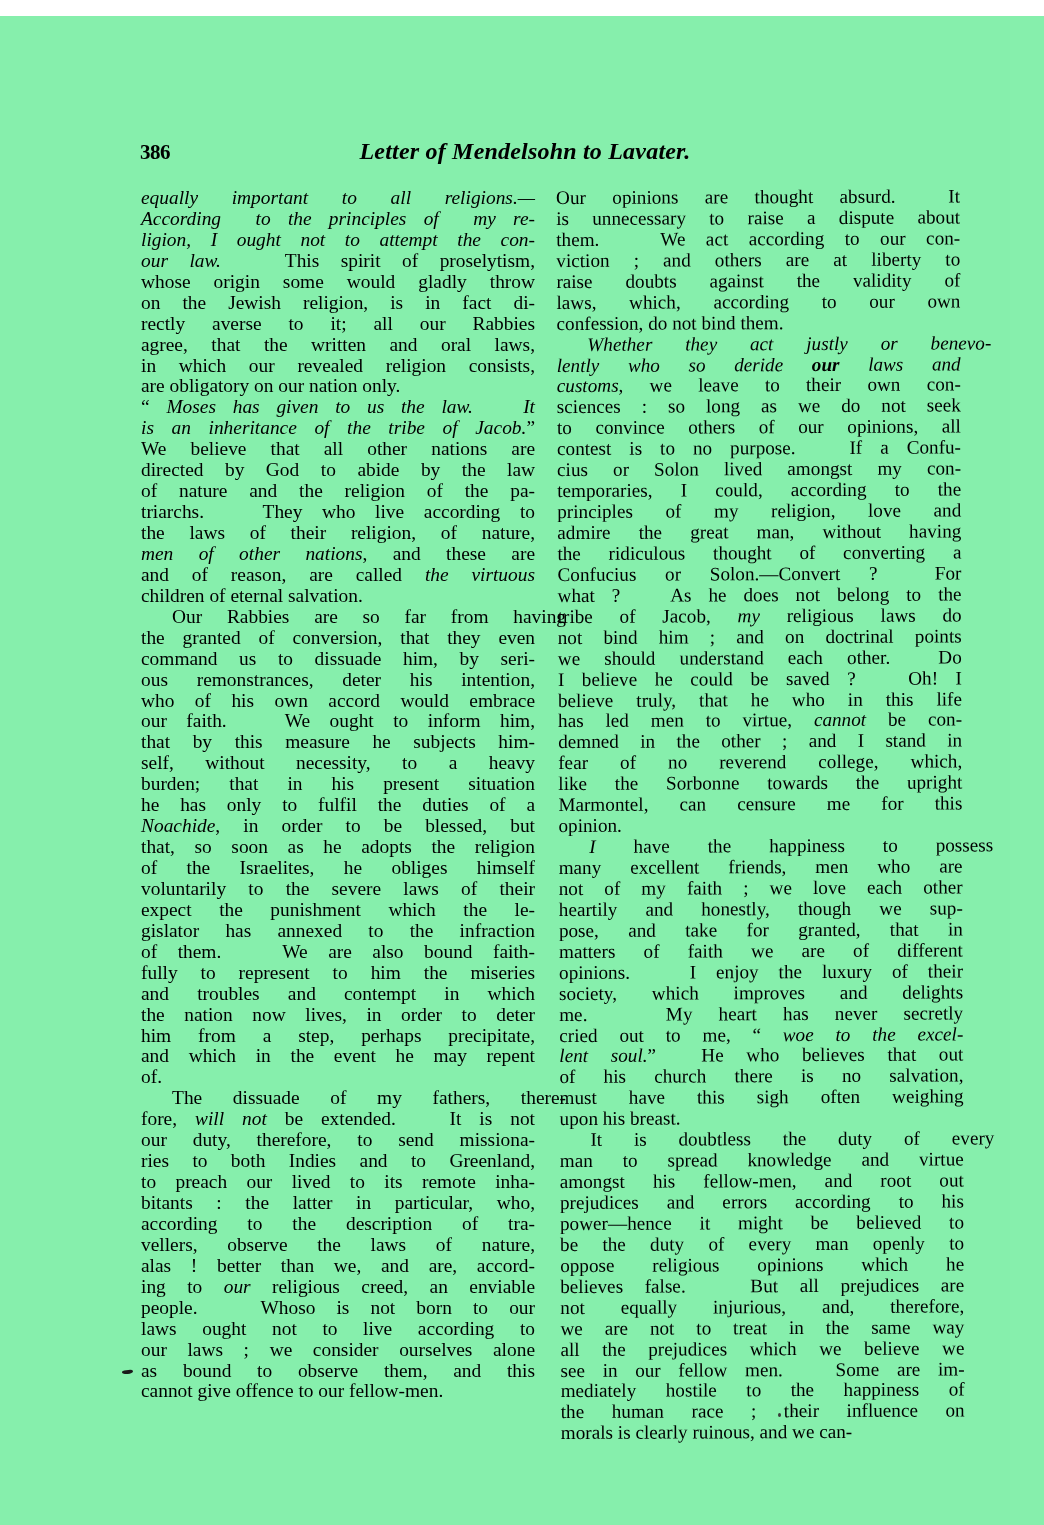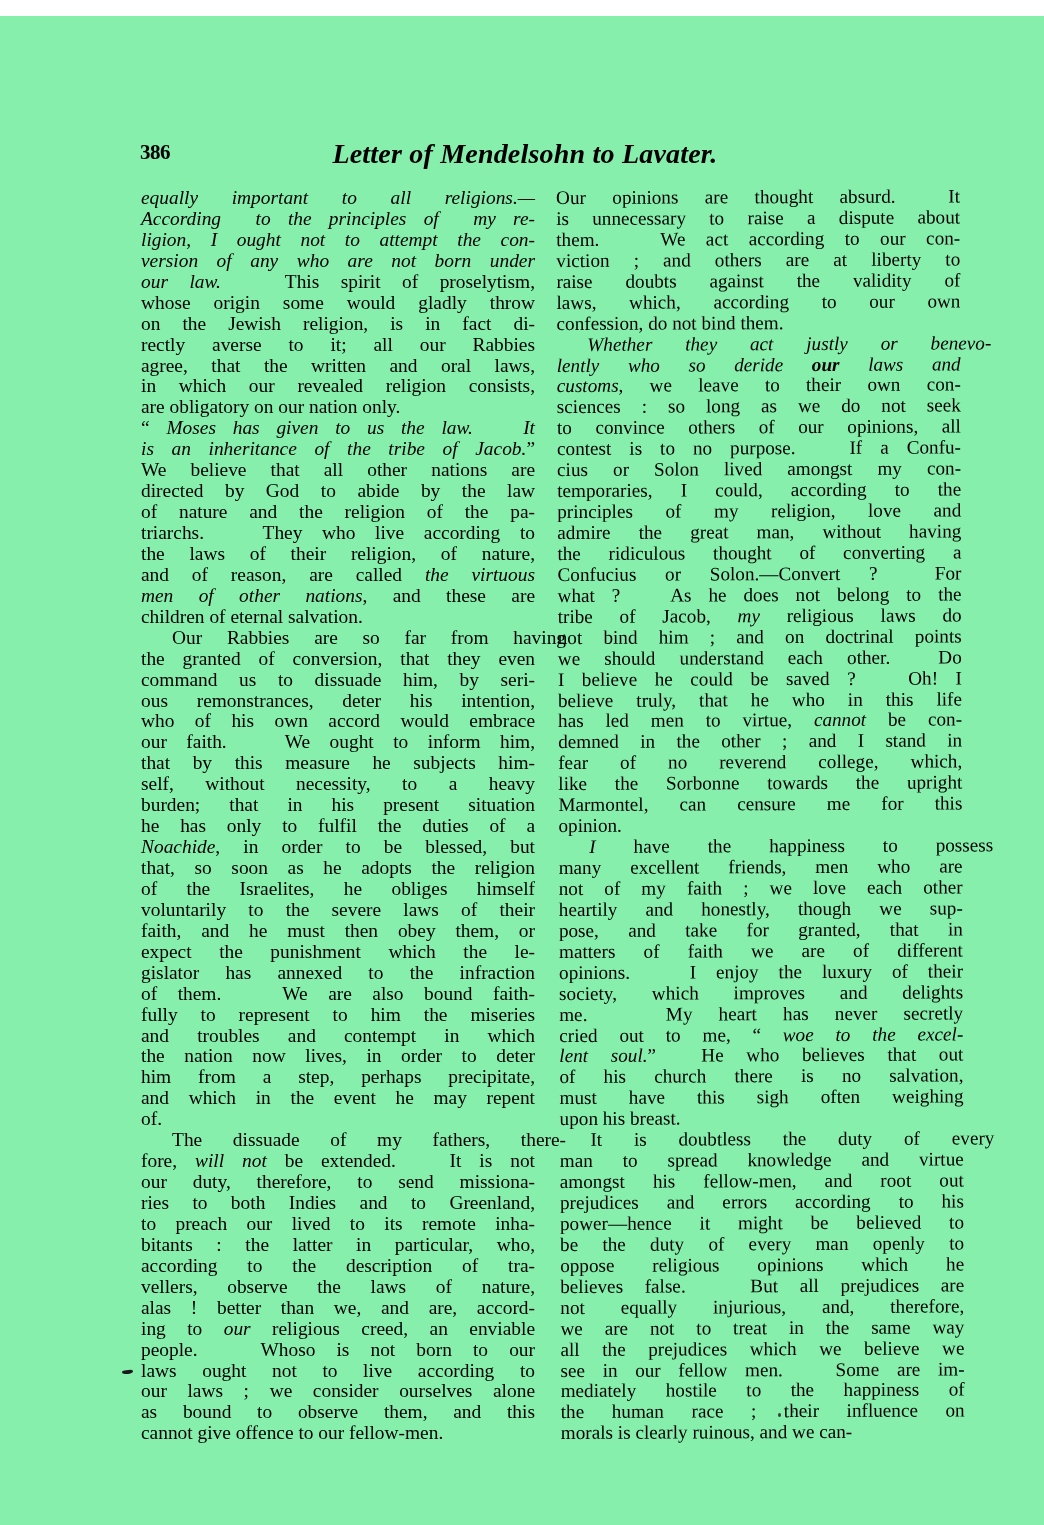--- a/index.html
+++ b/index.html
@@ -42,21 +42,21 @@
     font-weight: bold;
     font-family: "Liberation Serif", "DejaVu Serif", serif;
     letter-spacing: -0.5px;
   }
   .head-title {
     position: absolute;
     left: 0;
     top: 0;
     width: 770px;
     text-align: center;
-    font-size: 28px;
+    font-size: 24px;
     font-style: italic;
     font-weight: bold;
     letter-spacing: 0.2px;
   }
 
   
   .columns {
     position: absolute;
     left: 0;
     top: 172px;
@@ -125,53 +125,51 @@
   <div class="running-head">
     <div class="folio">386</div>
     <div class="head-title">Letter of Mendelsohn to Lavater.</div>
   </div>
 
   <div class="columns">
     <div class="col col-left" id="col-left">
         <div class="line"><span class="t"><i>equally &nbsp;important &nbsp;to &nbsp;all &nbsp;religions.—</i></span></div>
         <div class="line"><span class="t"><i>According &nbsp;to the principles of &nbsp;my re-</i></span></div>
         <div class="line"><span class="t"><i>ligion, I ought not to attempt the con-</i></span></div>
-        <div class="line"><span class="t"><i>version of any who are not born under</i></span></div>
         <div class="line"><span class="t"><i>our law.</i> &nbsp; This spirit of proselytism,</span></div>
         <div class="line"><span class="t">whose origin some would gladly throw</span></div>
         <div class="line"><span class="t">on the Jewish religion, is in fact di-</span></div>
         <div class="line"><span class="t">rectly averse to it; all our Rabbies</span></div>
         <div class="line"><span class="t">agree, that the written and oral laws,</span></div>
         <div class="line"><span class="t">in which our revealed religion consists,</span></div>
         <div class="line last"><span class="t">are obligatory on our nation only.</span></div>
         <div class="line"><span class="t">“ <i>Moses has given to us the law. &nbsp; It</i></span></div>
         <div class="line"><span class="t"><i>is an inheritance of the tribe of Jacob.</i>”</span></div>
         <div class="line"><span class="t">We believe that all other nations are</span></div>
         <div class="line"><span class="t">directed by God to abide by the law</span></div>
         <div class="line"><span class="t">of nature and the religion of the pa-</span></div>
         <div class="line"><span class="t">triarchs. &nbsp; They who live according to</span></div>
         <div class="line"><span class="t">the laws of their religion, of nature,</span></div>
+        <div class="line"><span class="t"><i>men of other nations</i>, and these are</span></div>
         <div class="line"><span class="t">and of reason, are called <i>the virtuous</i></span></div>
-        <div class="line"><span class="t"><i>men of other nations</i>, and these are</span></div>
         <div class="line last"><span class="t">children of eternal salvation.</span></div>
         <div class="line"><span class="t ind">Our Rabbies are so far from having</span></div>
         <div class="line"><span class="t">the granted of conversion, that they even</span></div>
         <div class="line"><span class="t">command us to dissuade him, by seri-</span></div>
         <div class="line"><span class="t">ous remonstrances, deter his intention,</span></div>
         <div class="line"><span class="t">who of his own accord would embrace</span></div>
         <div class="line"><span class="t">our faith. &nbsp; We ought to inform him,</span></div>
         <div class="line"><span class="t">that by this measure he subjects him-</span></div>
         <div class="line"><span class="t">self, without necessity, to a heavy</span></div>
         <div class="line"><span class="t">burden; that in his present situation</span></div>
         <div class="line"><span class="t">he has only to fulfil the duties of a</span></div>
         <div class="line"><span class="t"><i>Noachide</i>, in order to be blessed, but</span></div>
         <div class="line"><span class="t">that, so soon as he adopts the religion</span></div>
         <div class="line"><span class="t">of the Israelites, he obliges himself</span></div>
         <div class="line"><span class="t">voluntarily to the severe laws of their</span></div>
-        <div class="line"><span class="t">faith, and he must then obey them, or</span></div>
         <div class="line"><span class="t">expect the punishment which the le-</span></div>
         <div class="line"><span class="t">gislator has annexed to the infraction</span></div>
         <div class="line"><span class="t">of them. &nbsp; We are also bound faith-</span></div>
         <div class="line"><span class="t">fully to represent to him the miseries</span></div>
         <div class="line"><span class="t">and troubles and contempt in which</span></div>
         <div class="line"><span class="t">the nation now lives, in order to deter</span></div>
         <div class="line"><span class="t">him from a step, perhaps precipitate,</span></div>
         <div class="line"><span class="t">and which in the event he may repent</span></div>
         <div class="line last"><span class="t">of.</span></div>
         <div class="line"><span class="t ind">The dissuade of my fathers, there-</span></div>

